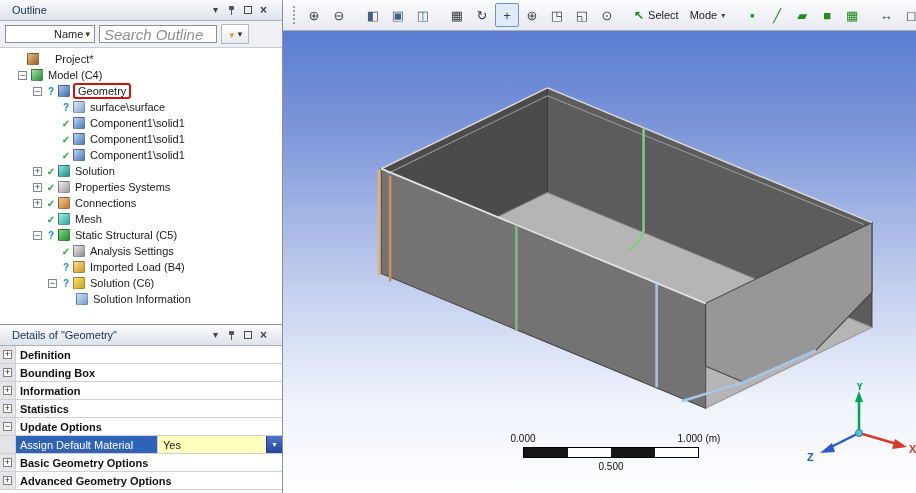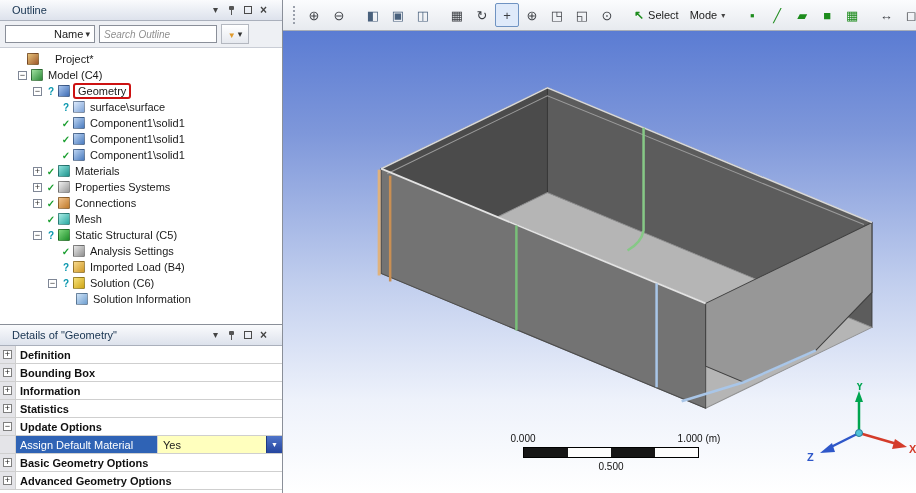--- a/index.html
+++ b/index.html
@@ -28,21 +28,21 @@
   .pin-icon::before{content:"";position:absolute;left:4px;top:2px;width:5px;height:4px;background:#555;border-radius:1px;}
   .pin-icon::after{content:"";position:absolute;left:6px;top:6px;width:1px;height:5px;background:#555;}
 
   
   .filter-row{height:26px;flex:0 0 26px;display:flex;align-items:center;gap:4px;padding:0 5px;
     background:#eef0f4;border-bottom:1px solid #c9cdd5;}
   .name-combo{width:90px;height:18px;background:#fff;border:1px solid #8a8f99;display:flex;align-items:center;padding:0 4px;box-sizing:border-box;}
   .name-combo .cc{flex:1;padding-left:44px;}
   .combo-arrow{color:#333;font-size:9px;}
   .combo-arrow::before{content:"▾";}
-  .search-input{width:118px;height:18px;border:1px solid #8a8f99;font-size:10px;padding:0 4px;box-sizing:border-box;font-family:inherit;color:#333;}
+  .search-input{width:118px;height:18px;border:1px solid #8a8f99;font-size:15px;padding:0 4px;box-sizing:border-box;font-family:inherit;color:#333;}
   .search-input::placeholder{font-style:italic;color:#8f8f8f;}
   .filter-btn{height:18px;min-width:26px;display:flex;align-items:center;justify-content:center;gap:2px;border:1px solid #b4b8c0;background:linear-gradient(#fff,#e6e9ef);}
   .funnel-arrow::before{content:"▼";color:#e09a2d;font-size:8px;}
 
   
   .tree{flex:1;background:#fff;padding-top:3px;overflow:hidden;}
   .tree-row{height:16px;display:flex;align-items:center;white-space:nowrap;}
   .expander{width:9px;height:9px;flex:0 0 9px;border:1px solid #7f8796;background:#fff;display:inline-flex;align-items:center;justify-content:center;font-size:9px;line-height:1;color:#333;margin-right:3px;box-sizing:border-box;}
   .expander.hidden{visibility:hidden;}
   .status{width:12px;flex:0 0 12px;text-align:center;font-size:10px;font-weight:bold;}
@@ -173,21 +173,21 @@
           <div class="tree-row" style="padding-left: 48px;">
             <span class="expander hidden"></span>
             <span class="status check">✓</span>
             <span class="ticon ti-solid"></span>
             <span class="tlabel">Component1\solid1</span>
           </div>
           <div class="tree-row" style="padding-left: 33px;">
             <span class="expander">+</span>
             <span class="status check">✓</span>
             <span class="ticon ti-materials"></span>
-            <span class="tlabel">Materials</span>
+            <span class="tlabel">Solution</span>
           </div>
           <div class="tree-row" style="padding-left: 33px;">
             <span class="expander">+</span>
             <span class="status check">✓</span>
             <span class="ticon ti-csys"></span>
             <span class="tlabel">Properties Systems</span>
           </div>
           <div class="tree-row" style="padding-left: 33px;">
             <span class="expander">+</span>
             <span class="status check">✓</span>

